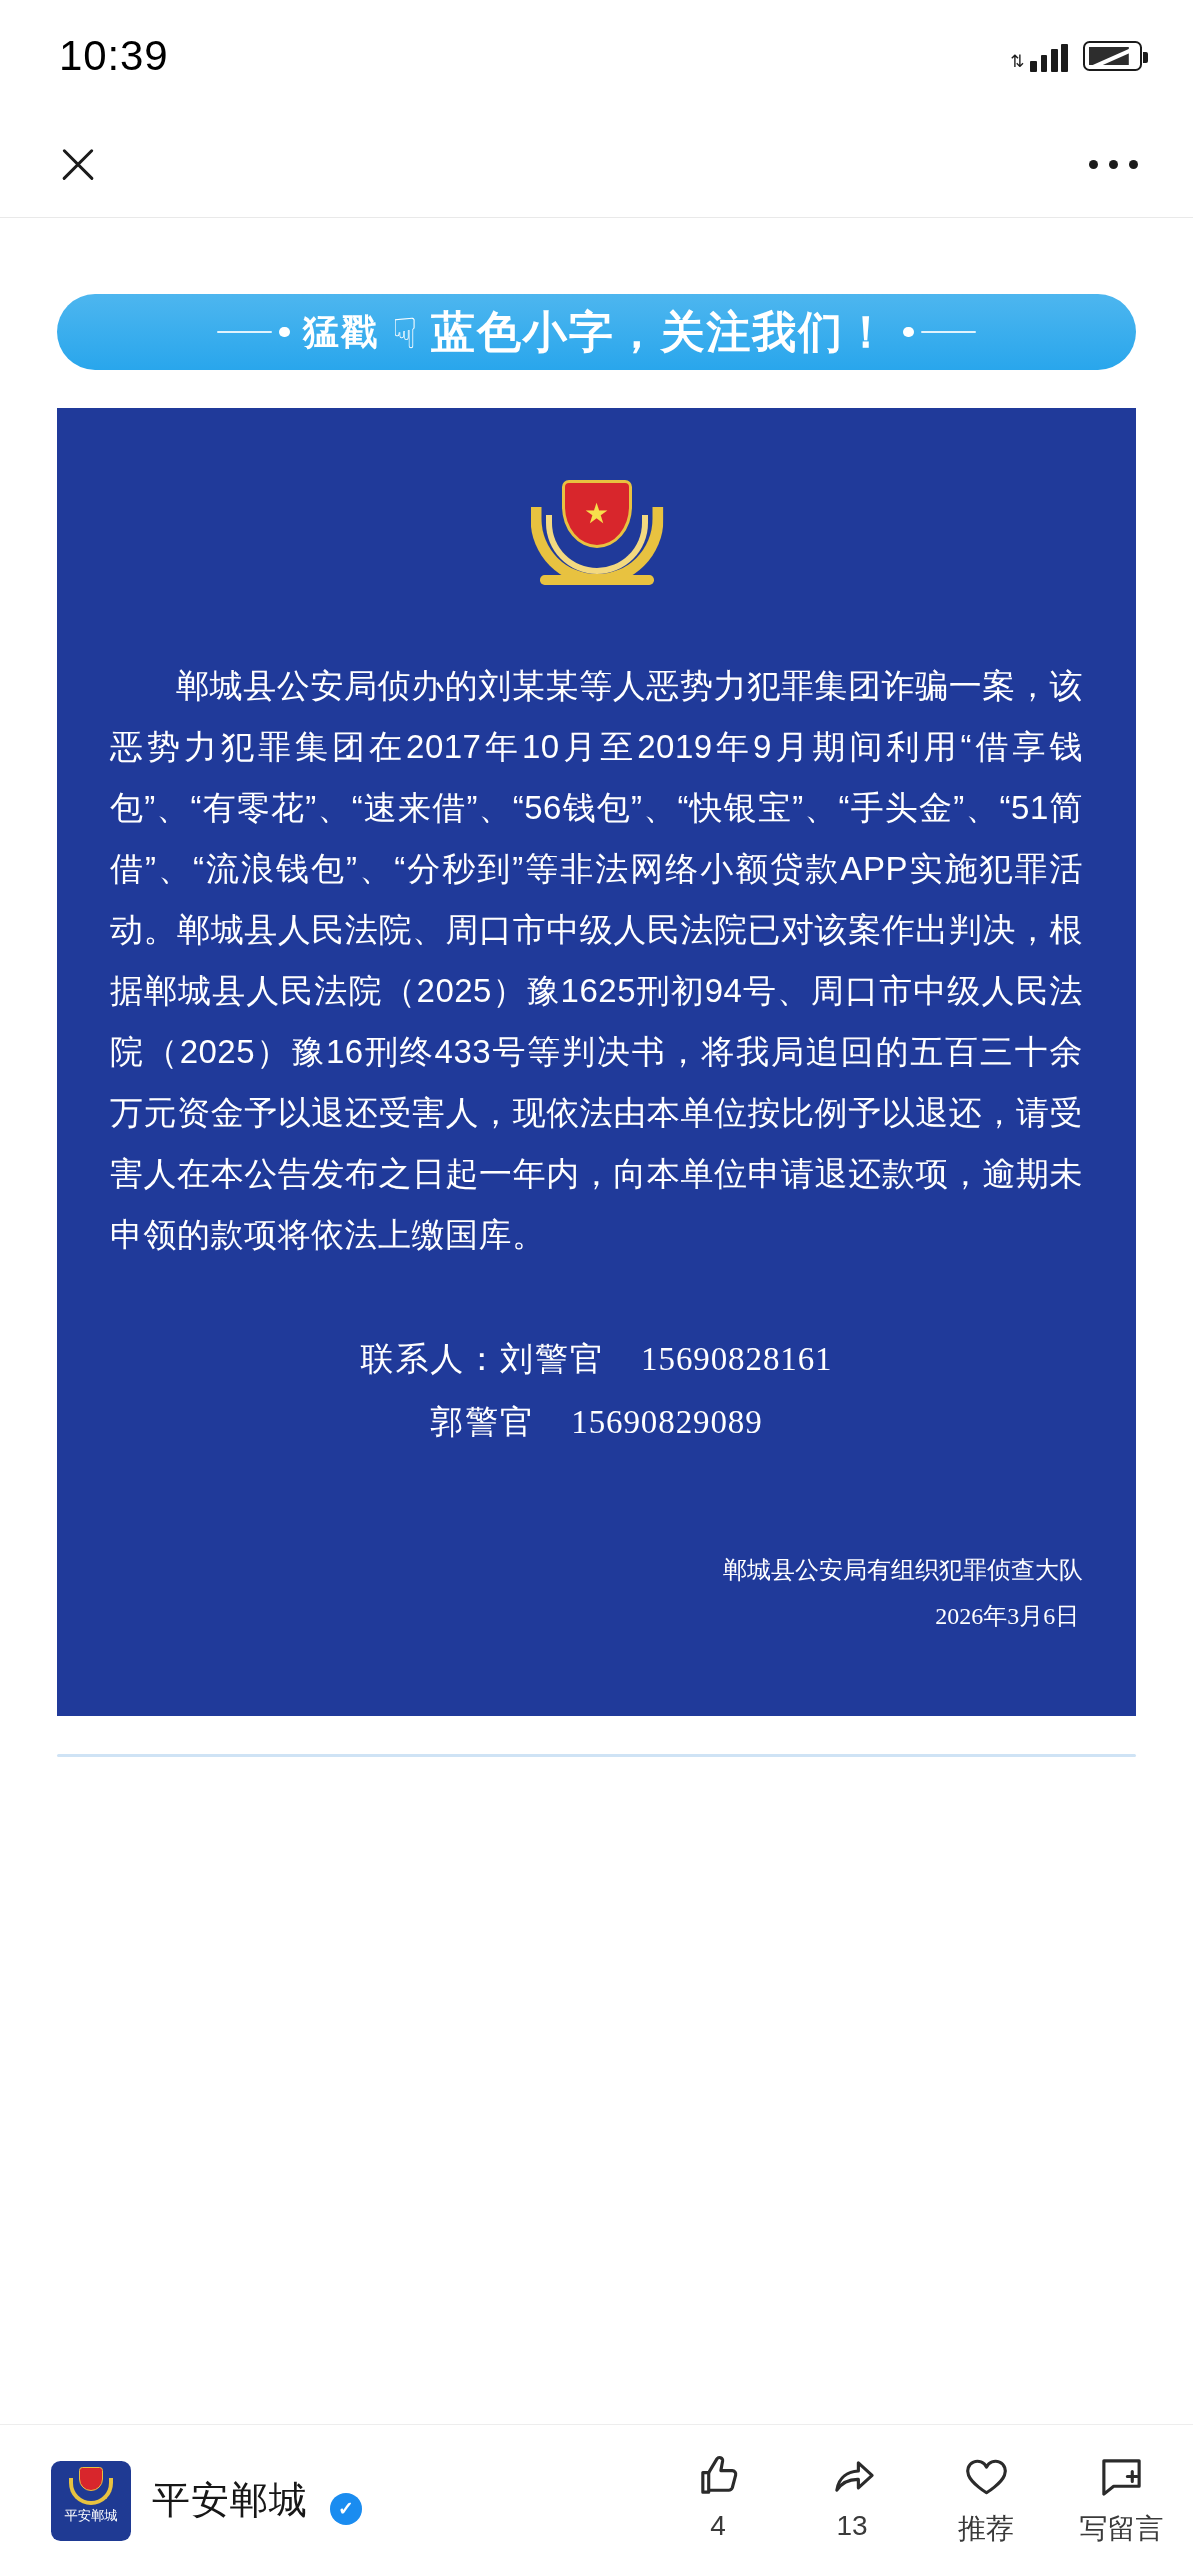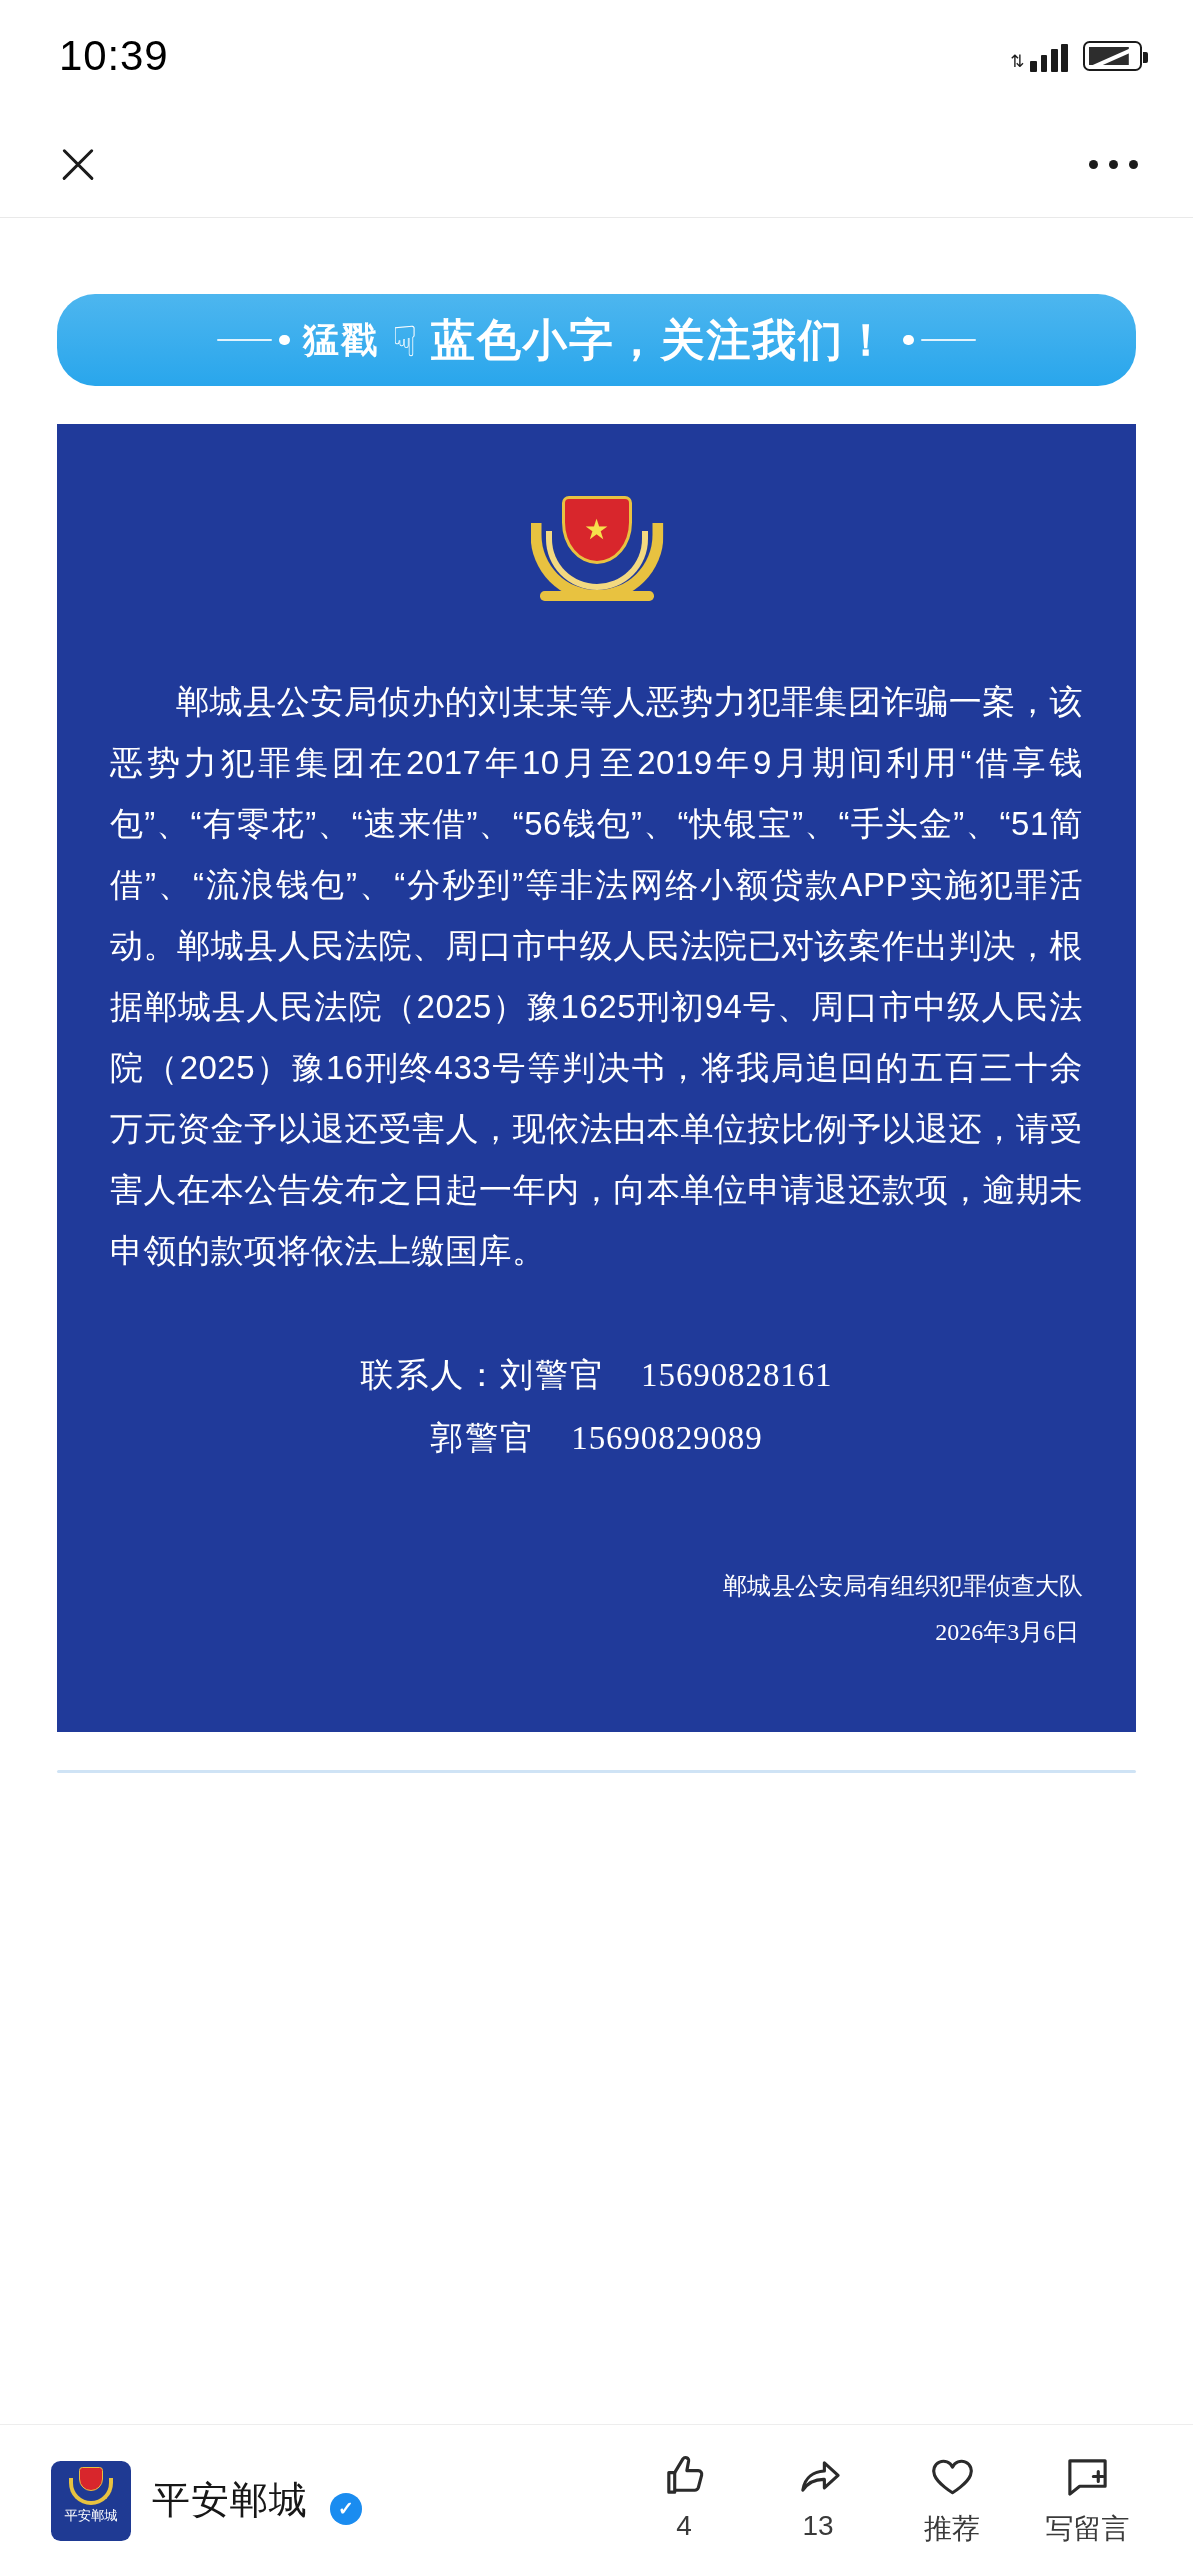--- a/index.html
+++ b/index.html
@@ -93,21 +93,21 @@
   .more-icon span {
     width: 9.5px; height: 9.5px; border-radius: 50%; background: #1b1b1b;
   }
 
   
   .article {
     padding: 0 57px;
   }
   .banner {
     margin-top: 76px;
-    height: 92px;
+    height: 76px;
     background: linear-gradient(180deg, #4db6ef 0%, #29a6ec 100%);
     border-radius: 38px;
     display: flex;
     align-items: center;
     justify-content: center;
     gap: 13.3px;
     color: #ffffff;
     position: relative;
     overflow: hidden;
   }
@@ -226,21 +226,21 @@
   
   .bottom-bar {
     position: absolute;
     left: 0; right: 0; bottom: 0;
     height: 152px;
     background: #ffffff;
     border-top: 0.9px solid #ededed;
     display: flex;
     align-items: center;
     justify-content: space-between;
-    padding: 0 54px 0 51px;
+    padding: 0 20px 0 51px;
   }
   .account {
     display: flex; align-items: center; gap: 21px;
   }
   .acct-avatar {
     width: 80px; height: 80px; border-radius: 9.5px;
     background: #1f3a93;
     position: relative;
     display: flex; flex-direction: column; align-items: center; justify-content: flex-start;
     padding-top: 5.7px;

